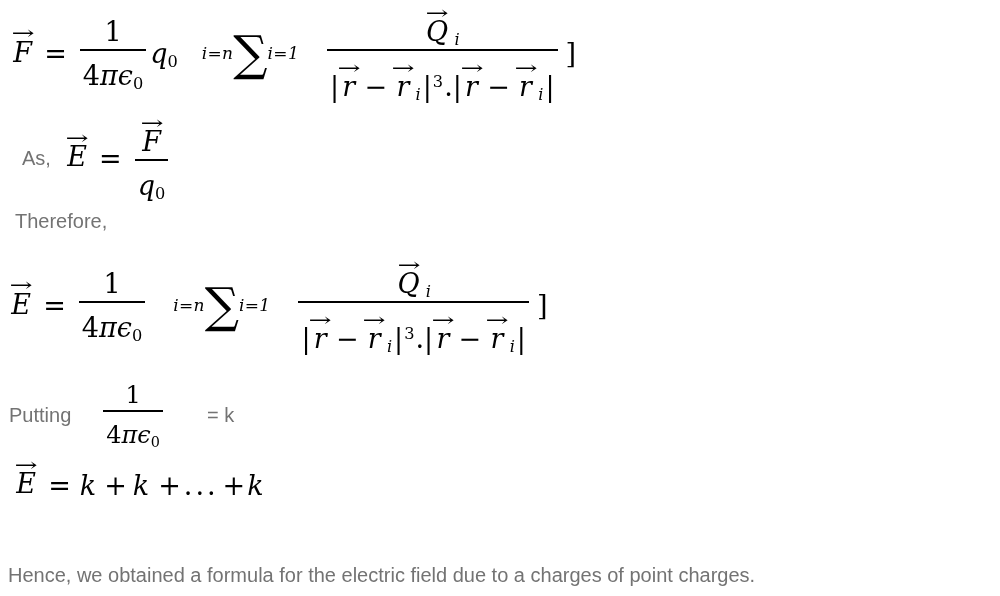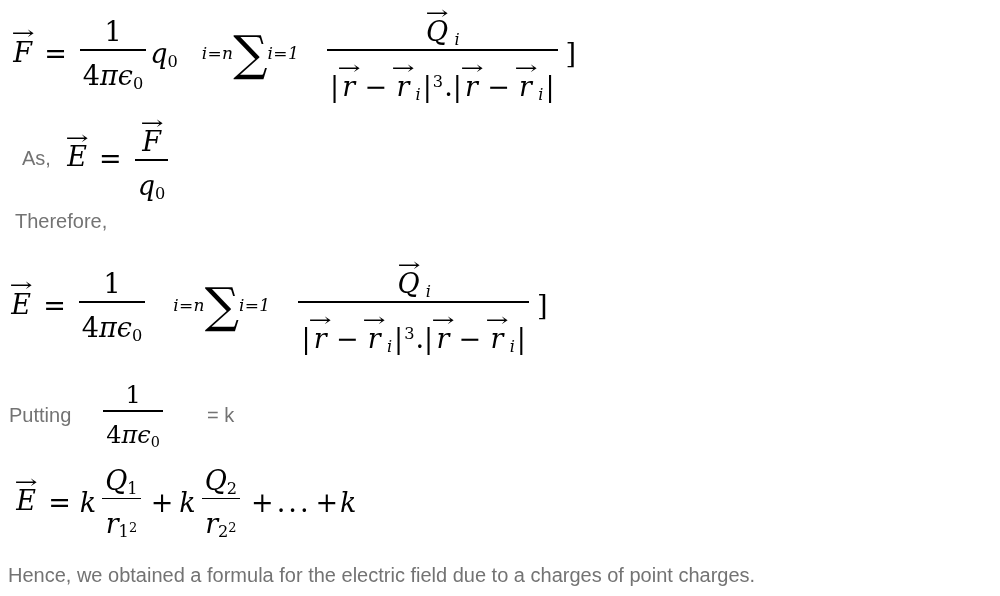--- a/index.html
+++ b/index.html
@@ -138,34 +138,24 @@
       <span class="sans resultGap">= k</span>
     </div>
   </div>
 
   <div class="block math" style="top:466px; left:13px;">
     <div class="mrow">
       <span class="vec"><span class="vArrow">→</span><span class="it">E</span></span>
       <span class="mrel">=</span>
 
       <span class="it kcoef">k</span>
-      <span class="frac">
-        <span class="fnum"><span class="it">Q</span><sub class="msub">1</sub></span>
-        <span class="fbar"></span>
-        <span class="fden"><span class="it">r</span><sub class="msub"><span>1</span><sup class="msubsup">2</sup></sub></span>
-      </span>
 
       <span class="mbin">+</span>
 
       <span class="it kcoef">k</span>
-      <span class="frac">
-        <span class="fnum"><span class="it">Q</span><sub class="msub">2</sub></span>
-        <span class="fbar"></span>
-        <span class="fden"><span class="it">r</span><sub class="msub"><span>2</span><sup class="msubsup">2</sup></sub></span>
-      </span>
 
       <span class="plusLead">+</span>
       <span class="dots">...</span>
       <span class="plusTight">+</span>
 
       <span class="it kcoef">k</span>
     </div>
   </div>
 
   <div class="block sans" style="top:564px; left:8px;">Hence, we obtained a formula for the electric field due to a charges of point charges.</div>

